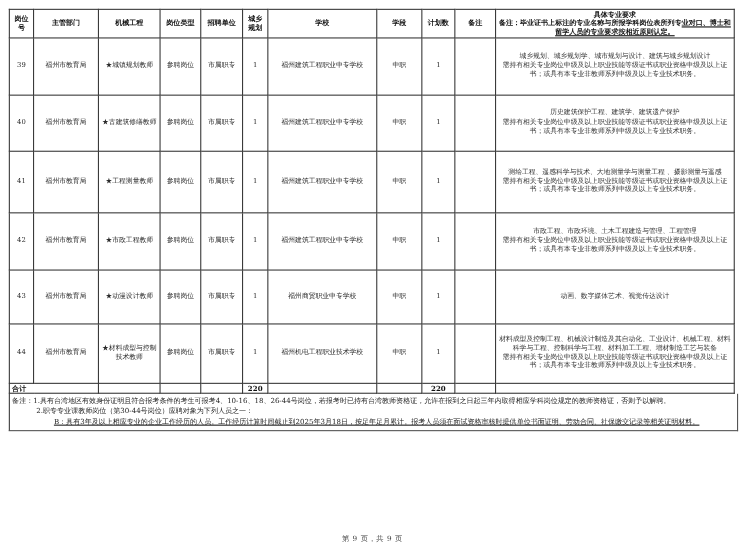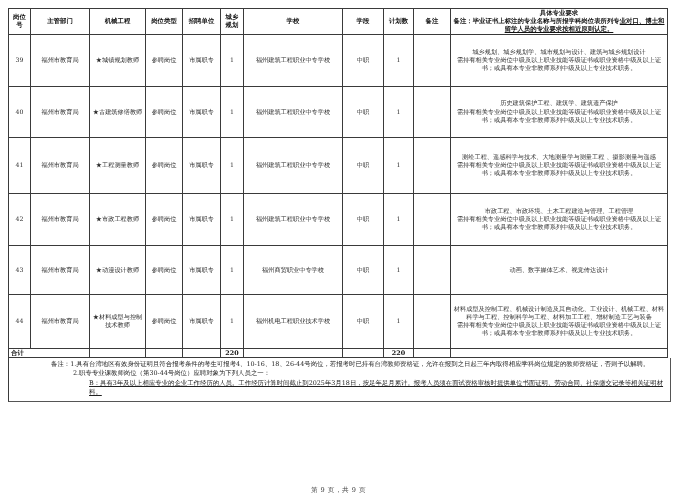--- a/index.html
+++ b/index.html
@@ -18,21 +18,21 @@
     td.post { padding: 0 3px; }
     tr.h-head { height: 14px; }
     tr.r39 { height: 52px; } tr.r40 { height: 51px; } tr.r41 { height: 56px; }
     tr.r42 { height: 52px; } tr.r43 { height: 49px; } tr.r44 { height: 54px; }
     tr.total { height: 9px; }
     tr.total td { font-weight: bold; font-size: 6.4px; line-height: 8px; color: #111; margin-left: 40px; }
     tr.total td.first { text-align: left; }
     .notes { border: 1px solid #3a3a3a; border-top: none; width: 657px; padding: 2px 2px 3px 2px;
              font-size: 6.4px; line-height: 9.6px; color: #222; box-sizing: content-box;
              border-bottom: 1.5px solid #555; border-right: 1.5px solid #555; }
-    .notes .p { display: block; margin-left: 40px; }
+    .notes .p { display: block; }
     .notes .ind1 { padding-left: 22px; }
     .notes .ind2 { padding-left: 38px; }
     .footer { position: absolute; left: 0; width: 677px; top: 486px; text-align: center;
               font-size: 6.6px; color: #444; letter-spacing: 0.5px; }
   </style>
 </head>
 <body>
 
 <div class="page">
   <table class="grid">

